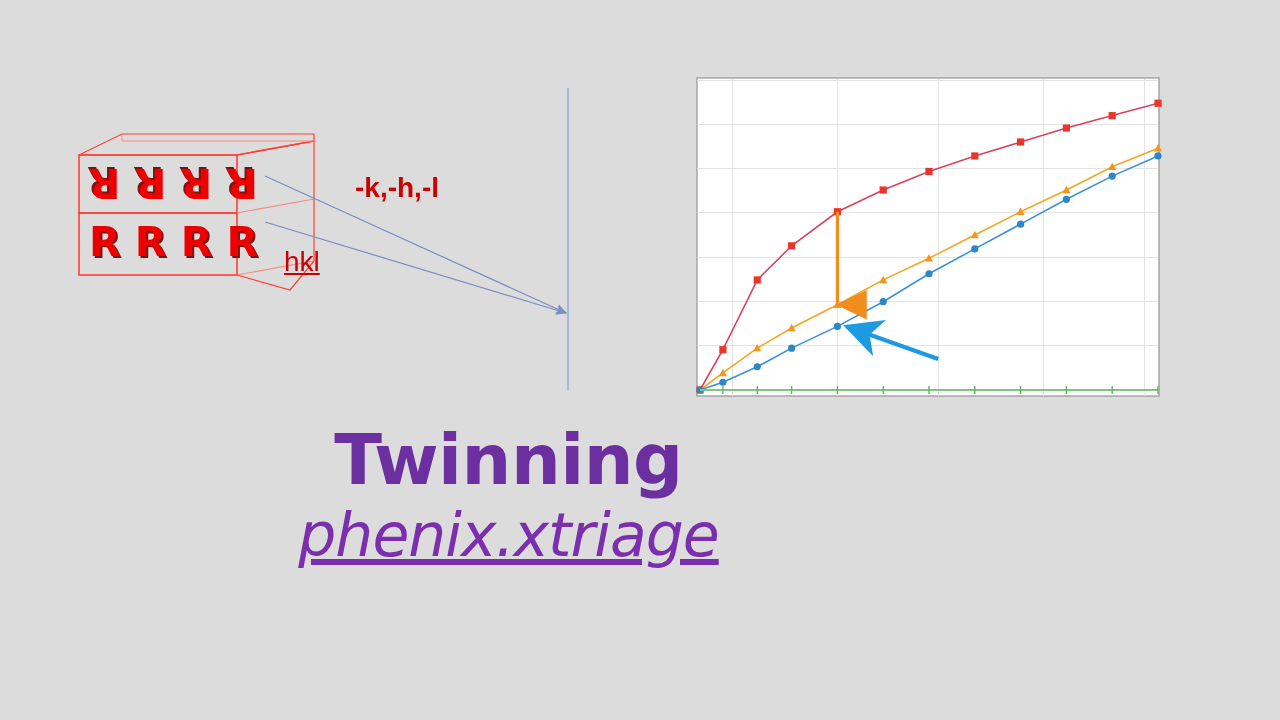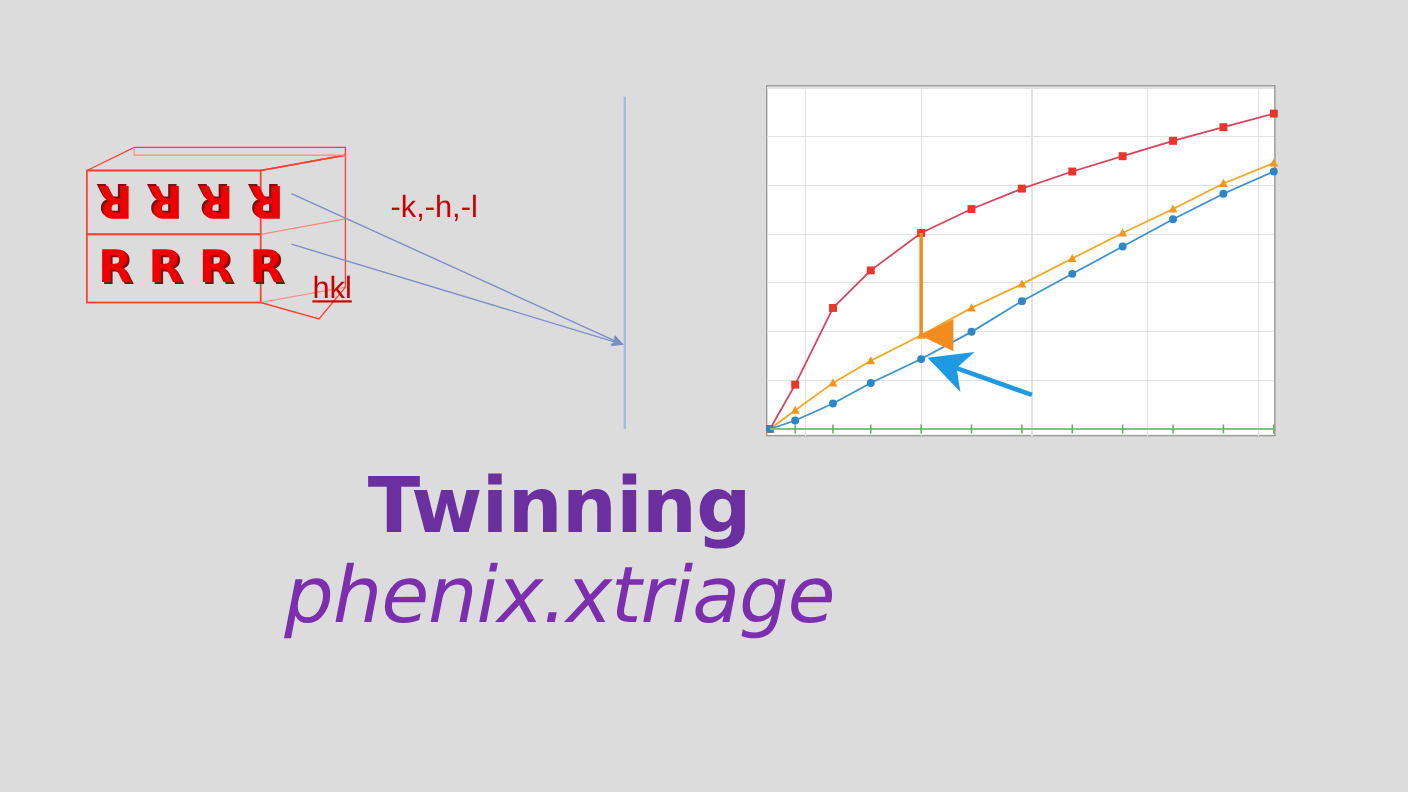--- a/index.html
+++ b/index.html
@@ -55,21 +55,21 @@
 
   .diag-label {
     position: absolute;
     color: #cc0000;
     font-family: "Liberation Sans", sans-serif;
     font-size: 28px;
     line-height: 1;
     white-space: nowrap;
   }
   #label-hkl { left: 284px; top: 248px; text-decoration: underline; }
-  #label-mkmhml { left: 355px; top: 174px; }
+  #label-mkmhml { left: 355px; top: 174px; font-weight: bold; }
 
   
   #title-block {
     position: absolute;
     left: 0;
     top: 425px;
     width: 1017px;
     text-align: center;
   }
   #slide-title {
@@ -77,24 +77,25 @@
     font-family: "DejaVu Sans", sans-serif;
     font-weight: bold;
     font-size: 70px;
     line-height: 1.02;
     letter-spacing: -0.5px;
   }
   #slide-subtitle {
     color: #7b2fae;
     font-family: "DejaVu Sans", sans-serif;
     font-style: italic;
-    font-size: 71px;
+    font-size: 60px;
     line-height: 1.05;
     margin-top: 8px;
     letter-spacing: -1px;
+    text-decoration: underline;
   }
 
   
   #chart-panel {
     position: absolute;
     left: 694px;
     top: 72px;
     width: 468px;
     height: 326px;
   }

